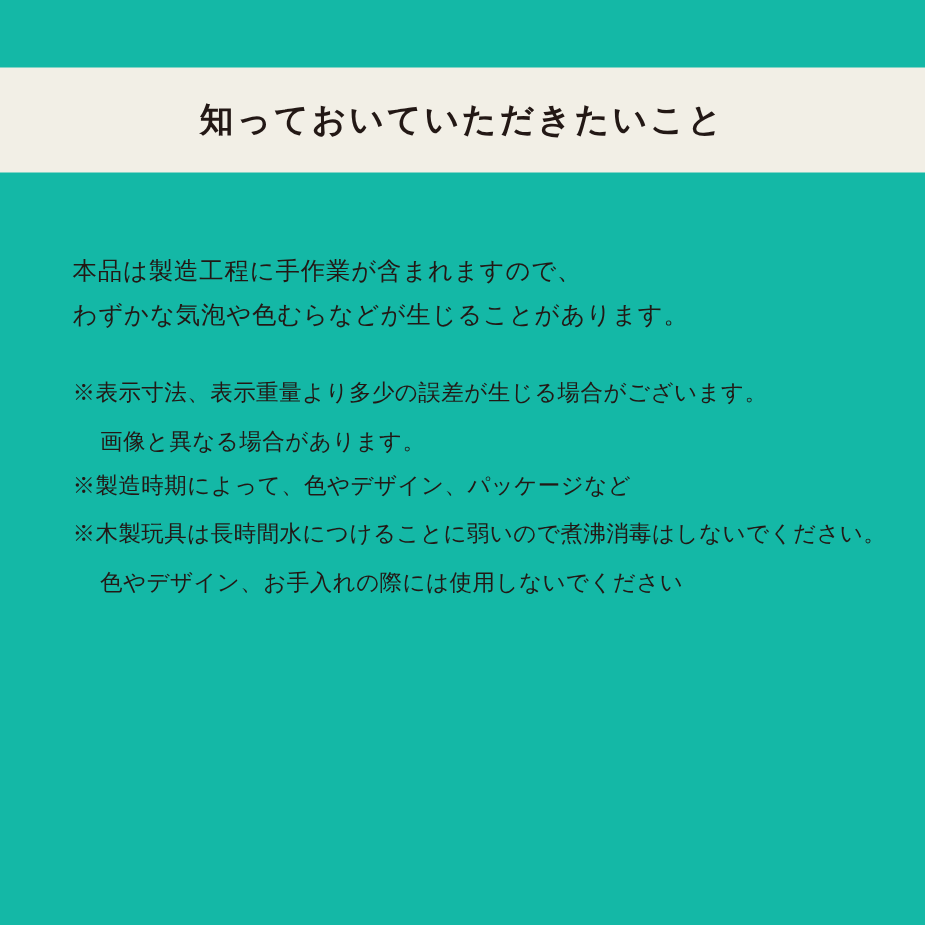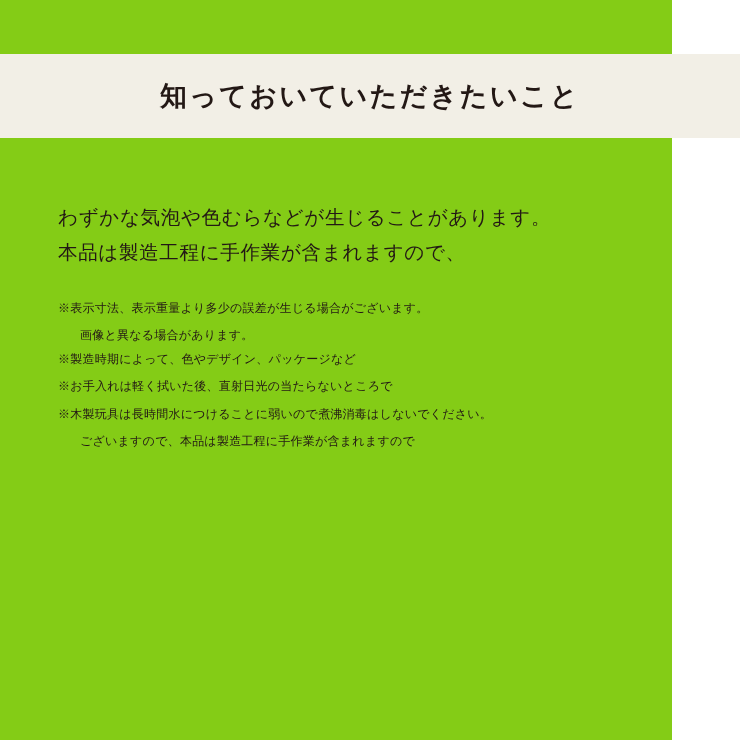--- a/index.html
+++ b/index.html
@@ -9,23 +9,23 @@
   body {
     width: 740px;
     height: 740px;
     background: #ffffff;
     font-family: "Liberation Sans", sans-serif;
     color: #231815;
     overflow: hidden;
   }
   .page {
     position: relative;
-    width: 672px;
+    width: 740px;
     height: 740px;
-    background: #84cc16;
+    background: #14b8a6;
   }
   .header-band {
     position: absolute;
     left: 0;
     top: 54px;
     width: 740px;
     height: 84px;
     background: #f2efe6;
     display: flex;
     align-items: center;
@@ -57,21 +57,21 @@
   }
   .notes {
     margin: 0;
     padding: 0;
     list-style: none;
   }
   .note {
     margin: 0 0 4px 0;
   }
   .note-line {
-    font-size: 12px;
+    font-size: 18px;
     line-height: 1.95;
     letter-spacing: 0.02em;
     color: #231815;
     white-space: nowrap;
   }
   .note-line.indent {
     padding-left: 22px;
   }
 </style>
 </head>
@@ -79,43 +79,42 @@
 
 <div class="page">
 
   <div class="header-band">
     <h1 class="header-title">知っておいていただきたいこと</h1>
   </div>
 
   <div class="body-wrap">
 
     <div class="lead">
+      <div class="lead-line">本品は製造工程に手作業が含まれますので、</div>
       <div class="lead-line">わずかな気泡や色むらなどが生じることがあります。</div>
-      <div class="lead-line">本品は製造工程に手作業が含まれますので、</div>
     </div>
 
     <ul class="notes">
 
       <li class="note">
         <div class="note-line">※表示寸法、表示重量より多少の誤差が生じる場合がございます。</div>
       </li>
 
       <li class="note">
         <div class="note-line indent">画像と異なる場合があります。</div>
         <div class="note-line">※製造時期によって、色やデザイン、パッケージなど</div>
       </li>
 
       <li class="note">
-        <div class="note-line">※お手入れは軽く拭いた後、直射日光の当たらないところで</div>
       </li>
 
       <li class="note">
         <div class="note-line">※木製玩具は長時間水につけることに弱いので煮沸消毒はしないでください。</div>
       </li>
 
       <li class="note">
-        <div class="note-line indent">ございますので、本品は製造工程に手作業が含まれますので</div>
+        <div class="note-line indent">色やデザイン、お手入れの際には使用しないでください</div>
       </li>
 
     </ul>
 
   </div>
 </div>
 
 </body></html>

